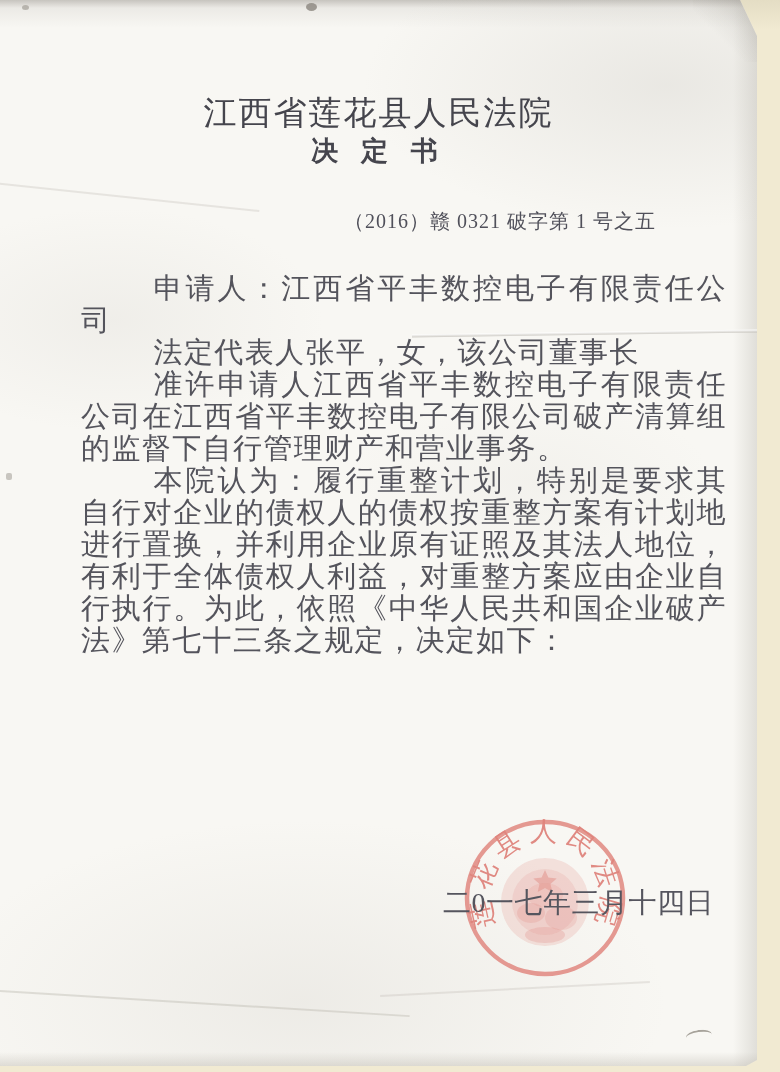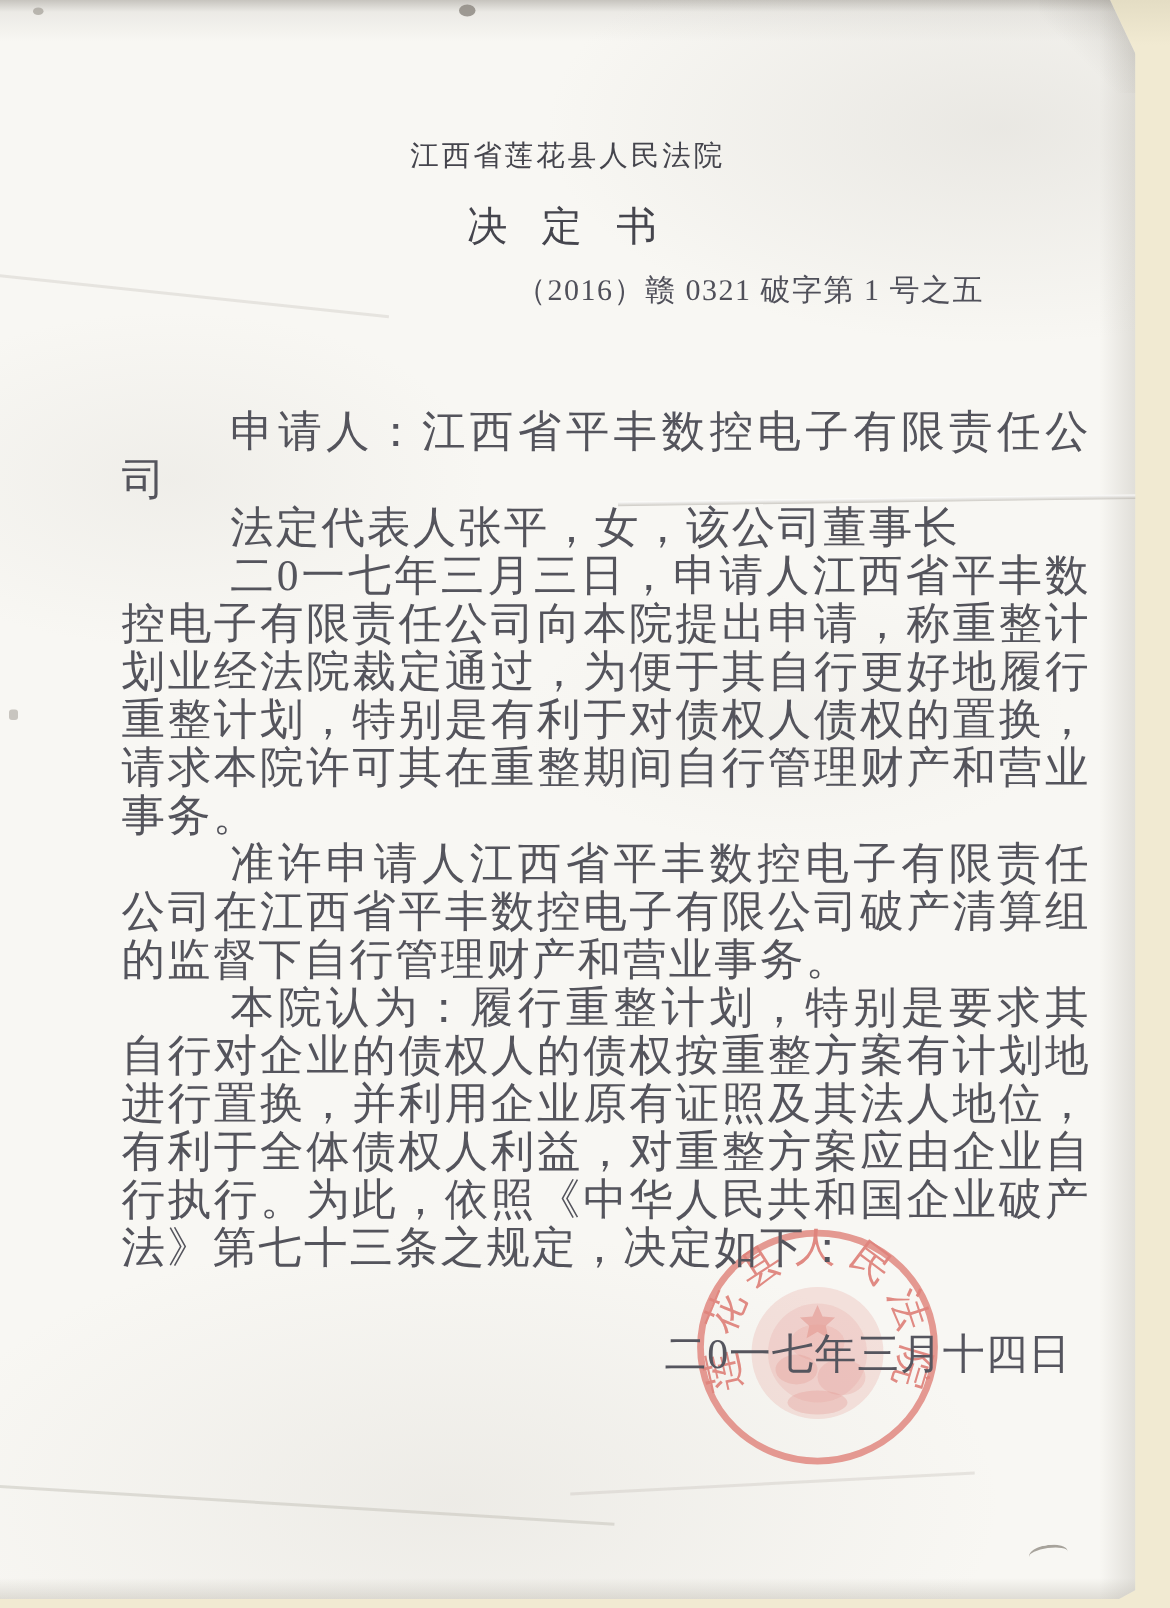--- a/index.html
+++ b/index.html
@@ -42,31 +42,31 @@
     border-top:2px solid rgba(140,135,126,0.75);border-radius:50%;
     transform:rotate(-8deg);
   }
   .speck-1{position:absolute;left:306px;top:3px;width:11px;height:8px;border-radius:50%;background:#8f8b84;opacity:.85;}
   .speck-2{position:absolute;left:22px;top:5px;width:7px;height:5px;border-radius:50%;background:#aba7a0;opacity:.8;}
   .speck-3{position:absolute;left:6px;top:473px;width:6px;height:7px;background:#b3afa8;opacity:.7;border-radius:2px;}
 
   .court-title{
     position:absolute;left:0;top:91px;width:757px;
     text-align:center;
-    font-size:19px;letter-spacing:2px;
+    font-size:33px;letter-spacing:2px;
     color:#45454d;font-weight:500;z-index:3;
   }
   .doc-type{
     position:absolute;left:0;top:133px;width:757px;
     text-align:center;
     font-size:27px;letter-spacing:8px;
-    color:#45454d;font-weight:400;z-index:3;
+    color:#45454d;font-weight:700;z-index:3;
   }
   .case-number{
-    position:absolute;left:344px;top:180px;
+    position:absolute;left:344px;top:208px;
     font-size:20px;letter-spacing:1px;
     color:#50505a;z-index:3;
   }
   .body-text{
     position:absolute;left:81px;top:272px;width:646px;
     font-size:29px;line-height:32px;letter-spacing:1.4px;
     color:#54545c;z-index:3;
     text-align:justify;word-break:break-all;
   }
   .body-text p{margin:0;text-indent:2.5em;}
@@ -112,21 +112,20 @@
         <path d="M84,53 l3.4,7.6 8.3,0.8 -6.2,5.6 1.8,8.1 -7.3,-4.2 -7.3,4.2 1.8,-8.1 -6.2,-5.6 8.3,-0.8 z" opacity="0.5"></path>
       </g>
       <text font-size="27" fill="#dd7b73" letter-spacing="7" opacity="0.95" font-family="Liberation Serif, serif">
         <textPath href="#sealArc" startOffset="3">莲花县人民法院</textPath>
       </text>
     </svg>
 
     <div class="body-text">
       <p>申请人：江西省平丰数控电子有限责任公司</p>
       <p>法定代表人张平，女，该公司董事长</p>
-      <p>二0一七年三月三日，申请人江西省平丰数控电子有限责任公司向本院提出申请，称重整计划业经法院裁定通过，为便于其自行更好地履行重整计划，特别是有利于对债权人债权的置换，请求本院许可其在重整期间自行管理财产和营业事务。</p>
       <p>准许申请人江西省平丰数控电子有限责任公司在江西省平丰数控电子有限公司破产清算组的监督下自行管理财产和营业事务。</p>
       <p>本院认为：履行重整计划，特别是要求其自行对企业的债权人的债权按重整方案有计划地进行置换，并利用企业原有证照及其法人地位，有利于全体债权人利益，对重整方案应由企业自行执行。为此，依照《中华人民共和国企业破产法》第七十三条之规定，决定如下：</p>
     </div>
 
     <div class="issue-date">二0一七年三月十四日</div>
   </div>
 
 </div>
 
 </body></html>

